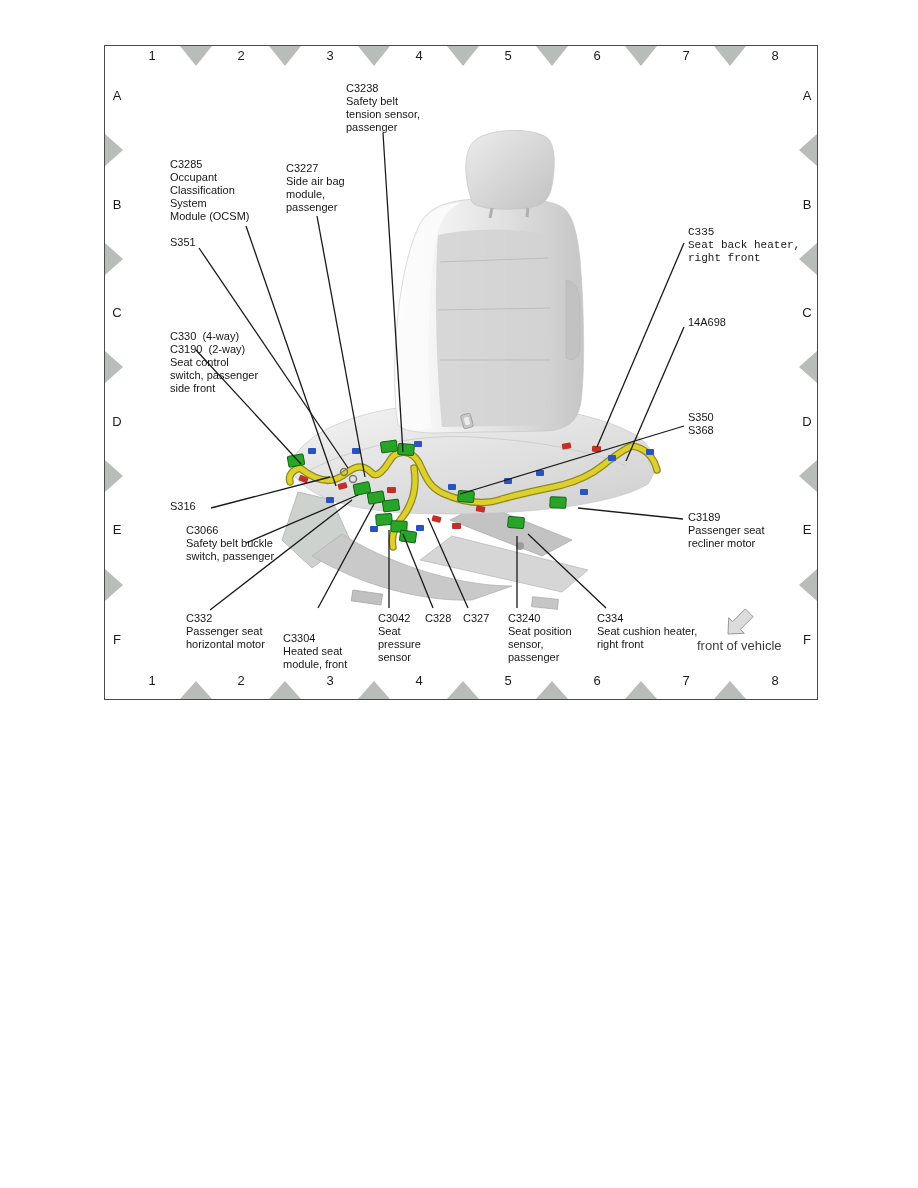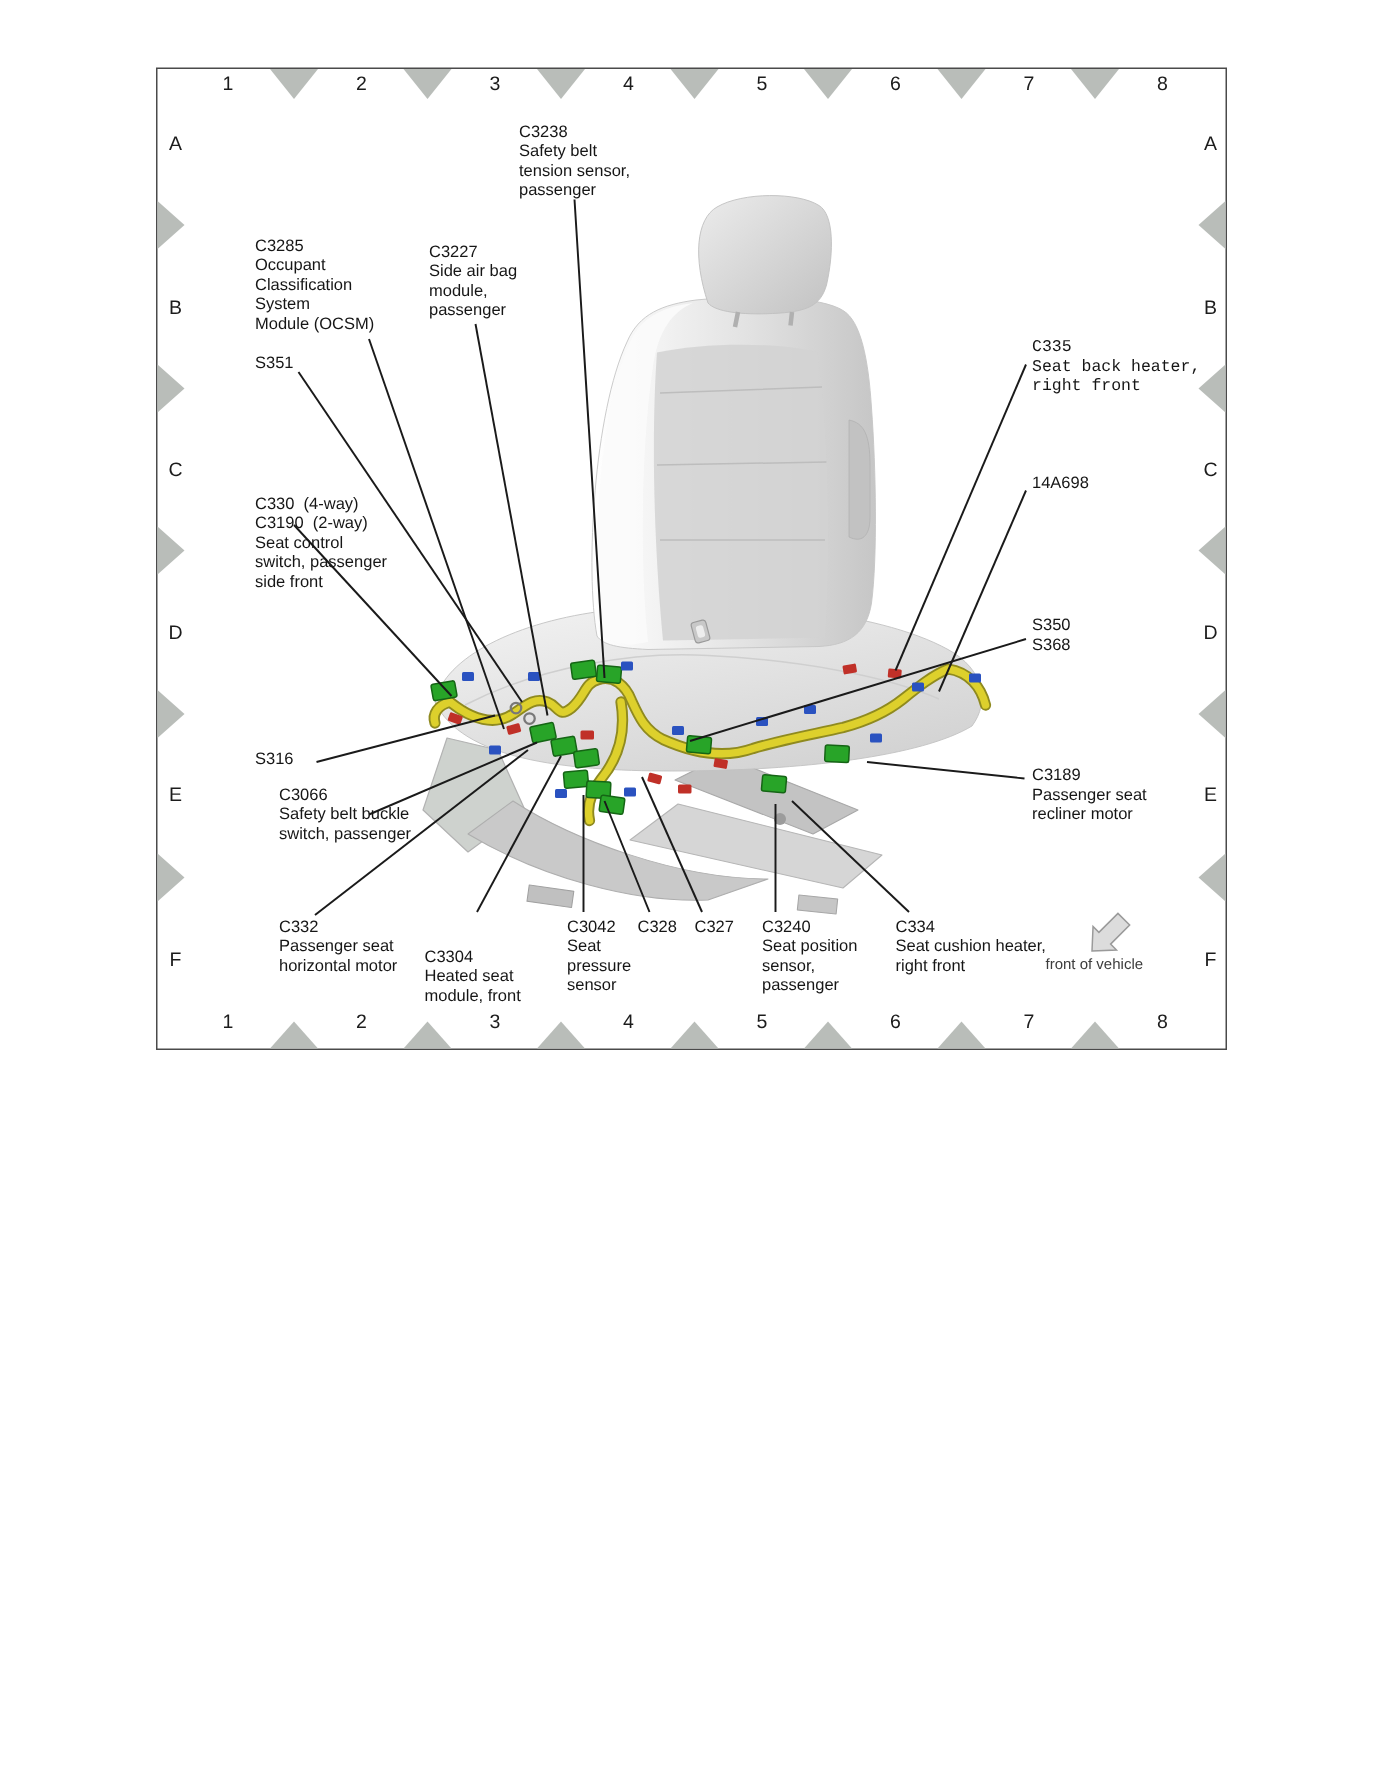--- a/index.html
+++ b/index.html
@@ -12,21 +12,21 @@
   .grid-label{
     position:absolute;transform:translate(-50%,0);
     font-size:13px;color:#1c1c1c;letter-spacing:0;line-height:14px;
   }
   .row-label{transform:translate(-50%,-50%);}
   .callout{
     position:absolute;font-size:11px;line-height:13px;color:#161616;
     white-space:pre;text-align:left;
   }
   .fov-label{
-    position:absolute;font-size:10px;color:#3c3c3c;white-space:pre;
+    position:absolute;font-size:13px;color:#3c3c3c;white-space:pre;
   }
 </style>
 </head>
 <body>
 
 <div id="stage">
 
 <svg id="art" width="918" height="1188" viewBox="0 0 918 1188">
   <defs>
     <linearGradient id="gradBack" x1="0" y1="0" x2="1" y2="0">

